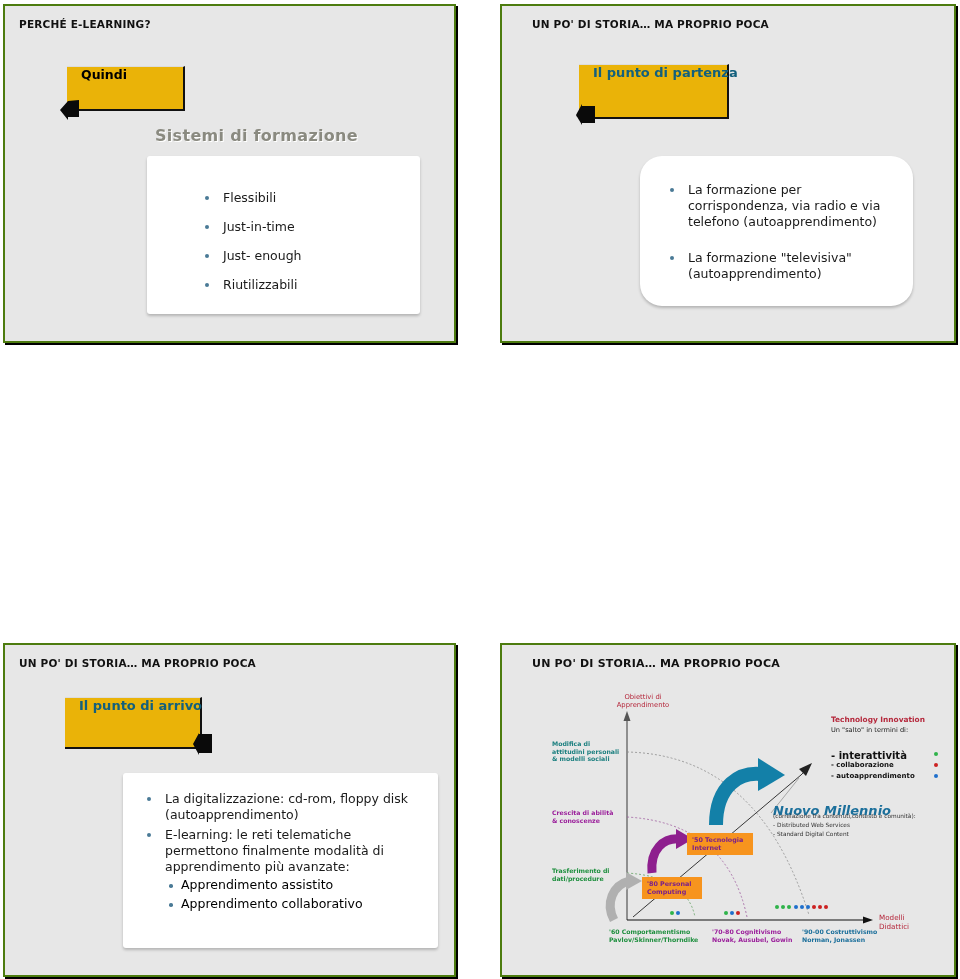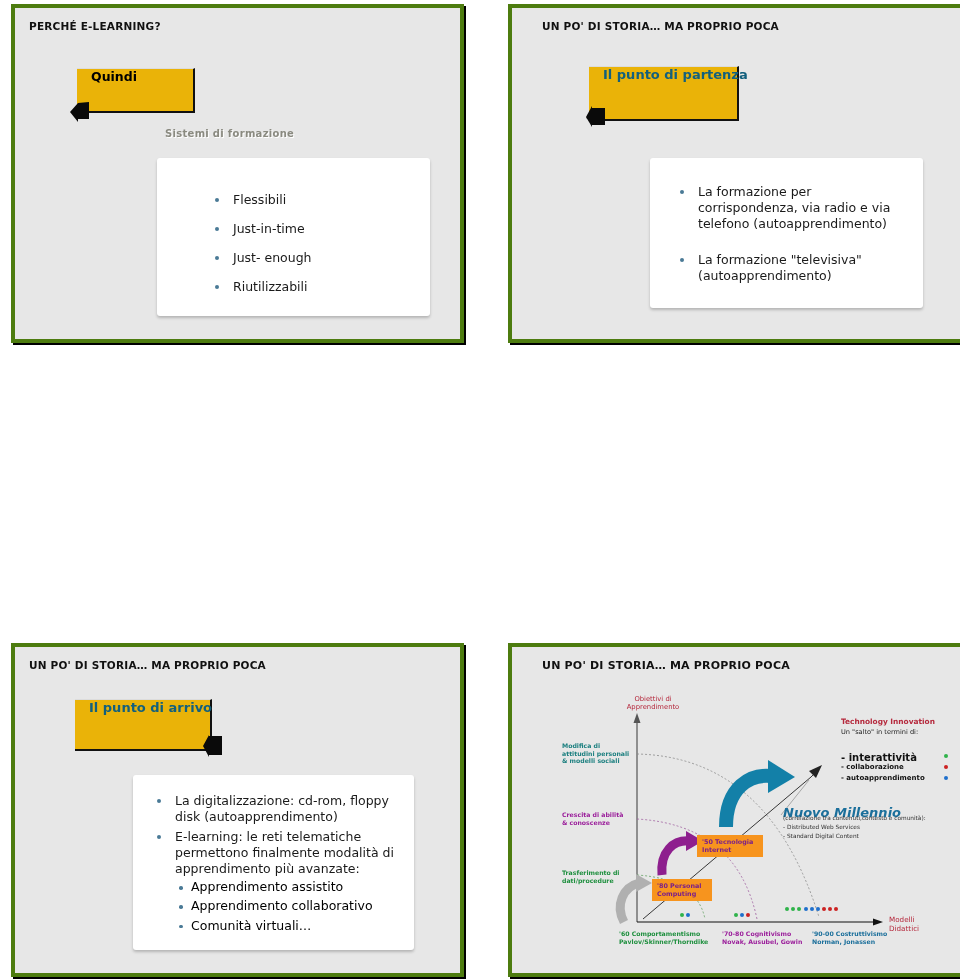--- a/index.html
+++ b/index.html
@@ -12,24 +12,23 @@
     position: relative;
     width: 960px; height: 979px;
     background: #ffffff;
     overflow: hidden;
   }
 
   
   .slide {
     position: absolute;
     background: #e7e7e7;
-    border: 4px solid #4d7c0f;
+    border: 2px solid #4d7c0f;
     box-shadow: 2px 2px 0 #000;
     overflow: hidden;
-    margin-left: 8px;
   }
   .slide-title {
     position: absolute;
     left: 14px; top: 12px;
     font-size: 10.5px;
     font-weight: bold;
     letter-spacing: 0.2px;
     color: #111;
     white-space: nowrap;
   }
@@ -59,21 +58,21 @@
   
   .card {
     position: absolute;
     background: #ffffff;
     border-radius: 3px;
     box-shadow: 0 2px 3px rgba(0,0,0,0.22);
   }
 
   .heading-gray {
     position: absolute;
-    font-size: 10px;
+    font-size: 16px;
     font-weight: bold;
     color: #8a8a80;
     text-shadow: 1px 1px 0 #ffffff;
     letter-spacing: 0.3px;
     white-space: nowrap;
   }
 
   ul.bullets { list-style: none; margin: 0; padding: 0; }
   ul.bullets > li {
     position: relative;
@@ -161,49 +160,48 @@
       <span class="callout-text" style="color:#13607d; font-size:13px;">Il punto di partenza</span>
     </div>
     <div class="arrow-shape" style="left:74px; top:96px; width:20px; height:24px;">
       <svg width="20" height="24" viewBox="0 0 20 24">
         <path d="M19,4 L19,21 L0,14 Z" fill="#0a0a0a"></path>
         <path d="M6,4 L19,4 L19,21 L6,21 Z" fill="#0a0a0a"></path>
         <path d="M6,2 L6,23 L0,13 Z" fill="#0a0a0a"></path>
       </svg>
     </div>
 
-    <div class="card" style="left:138px; top:150px; width:273px; height:150px;">
+    <div class="card" style="left:138px; top:150px; width:273px; height:150px;border-radius:22px;">
       <ul class="bullets" style="padding:26px 18px 0 26px;">
         <li style="margin-bottom:20px;">La formazione per corrispondenza, via radio e via telefono (autoapprendimento)</li>
         <li>La formazione "televisiva" (autoapprendimento)</li>
       </ul>
     </div>
   </div>
 
   <div class="slide" style="left:3px; top:643px; width:453px; height:334px;">
     <div class="slide-title">UN PO' DI STORIA… MA PROPRIO POCA</div>
 
     <div class="callout" style="left:60px; top:52px; width:137px; height:52px;">
       <span class="callout-text" style="color:#13607d; font-size:13px;">Il punto di arrivo</span>
     </div>
     <div class="arrow-shape" style="left:188px; top:86px; width:20px; height:24px;">
       <svg width="20" height="24" viewBox="0 0 20 24">
         <path d="M19,3 L19,22 L6,22 L6,24 L0,13 L6,2 L6,3 Z" fill="#0a0a0a"></path>
       </svg>
     </div>
 
-    <div class="card" style="left:118px; top:128px; width:281px; height:175px;">
+    <div class="card" style="left:118px; top:128px; width:315px; height:175px;">
       <ul class="bullets" style="padding:18px 14px 0 20px;">
         <li style="margin-bottom:4px;">La digitalizzazione: cd-rom, floppy disk (autoapprendimento)</li>
         <li style="margin-bottom:2px;">E-learning: le reti telematiche permettono finalmente modalità di apprendimento più avanzate:</li>
       </ul>
       <ul class="sub-bullets" style="margin-left:20px;">
         <li>Apprendimento assistito</li>
         <li>Apprendimento collaborativo</li>
-        <li>Comunità virtuali…</li>
       </ul>
     </div>
   </div>
 
   <div class="slide" style="left:500px; top:643px; width:456px; height:334px;">
     <div class="slide-title" style="left:30px; font-size:11px;">UN PO' DI STORIA… MA PROPRIO POCA</div>
 
     <div class="diagram">
       <svg width="456" height="334" viewBox="0 0 456 334">
 

